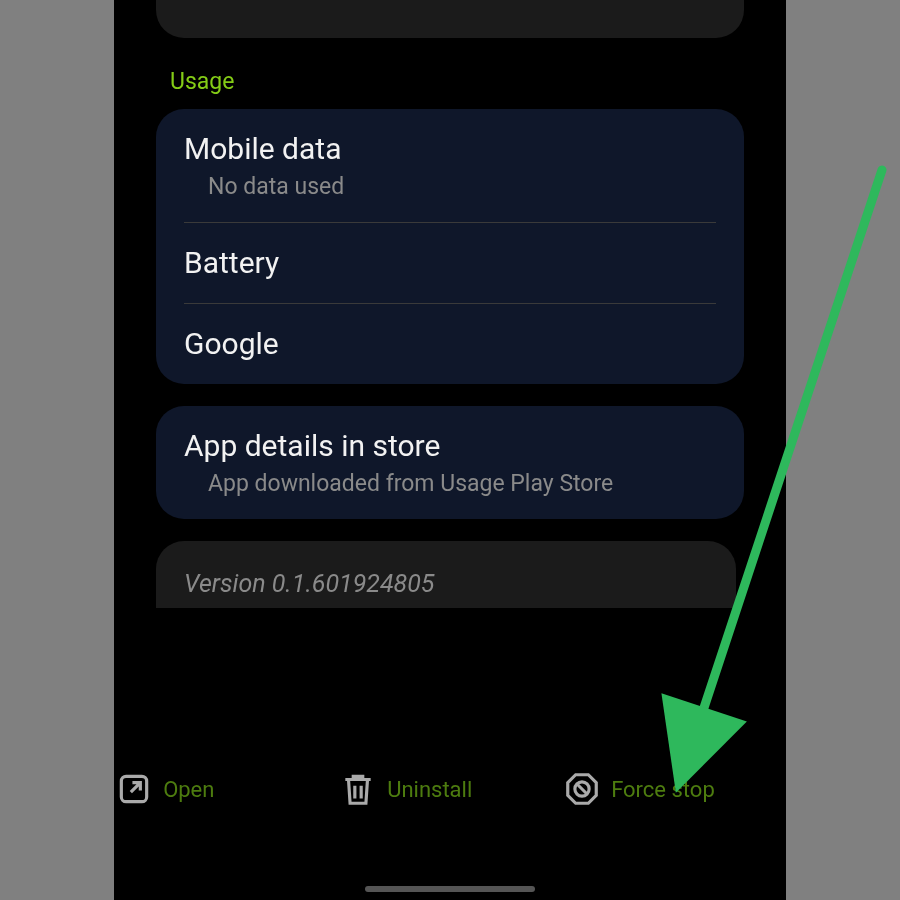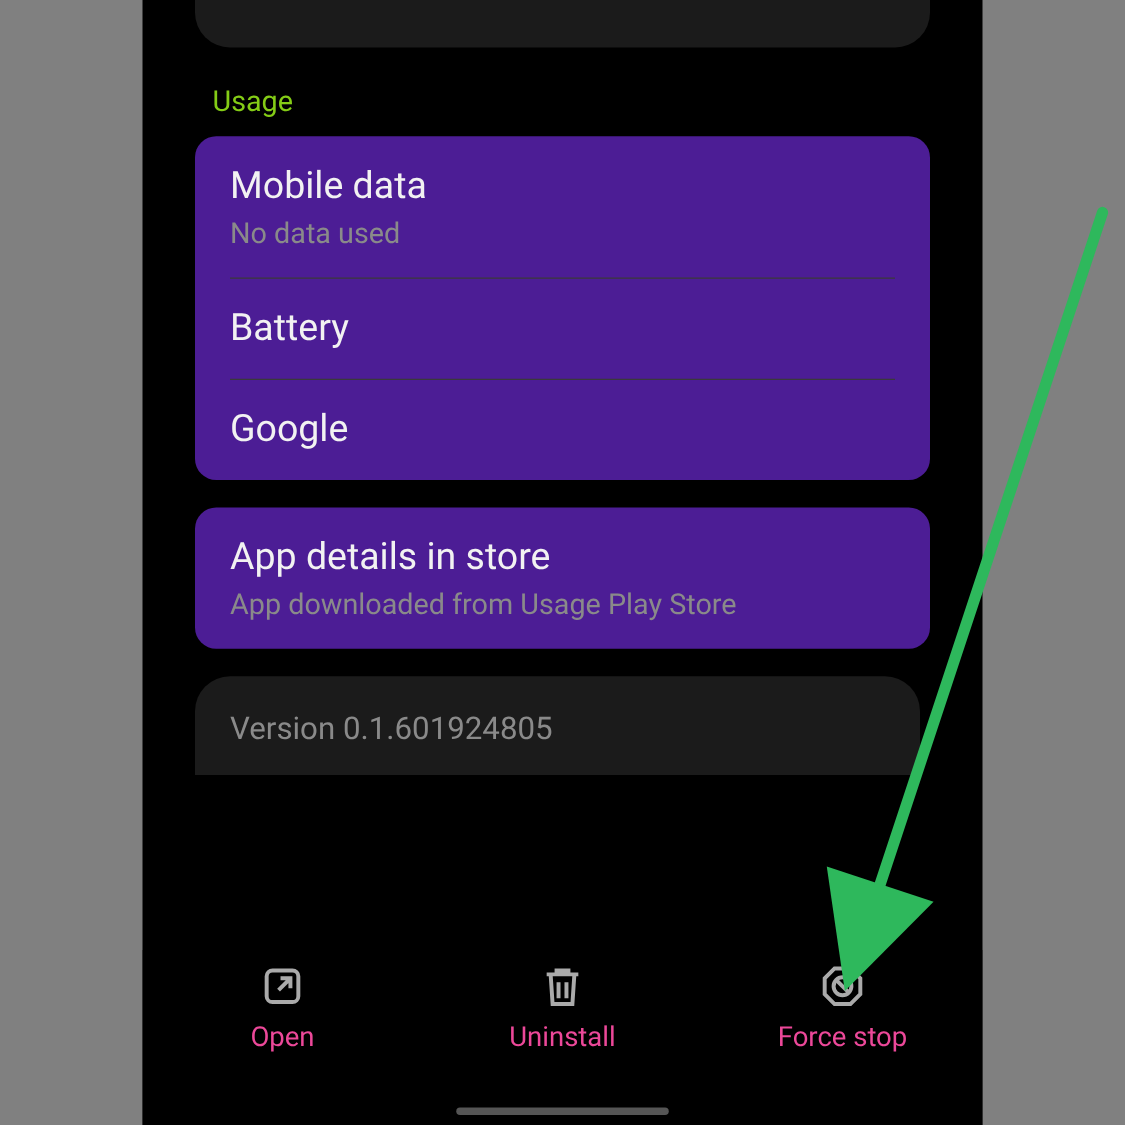--- a/index.html
+++ b/index.html
@@ -1,28 +1,28 @@
 <!DOCTYPE html>
 <html><head>
 <meta charset="utf-8">
 <style>
   html,body{margin:0;padding:0;width:900px;height:900px;background:#808080;font-family:-apple-system,BlinkMacSystemFont,"Segoe UI",Roboto,sans-serif;overflow:hidden;}
   .phone{position:absolute;left:114px;top:0;width:672px;height:900px;background:#000;overflow:hidden;}
   .content{position:absolute;left:0;right:0;top:0;bottom:0;padding:0 28px;box-sizing:border-box;}
   .top-card{background:#1b1b1b;border-radius:0 0 28px 28px;height:38px;margin:0 14px;}
   .section-header{color:#84cc16;font-size:23px;margin:30px 0 14px 28px;font-weight:400;}
-  .card{background:#4c1d95;border-radius:17px;margin:0 14px 22px 14px;overflow:hidden;}
+  .card{background:#0f172a;border-radius:28px;margin:0 14px 22px 14px;overflow:hidden;}
   .row{padding:22px 28px 22px 28px;}
   .row-title{color:#f2f2f2;font-size:30px;font-weight:400;line-height:1.2;}
-  .row-sub{color:#8a8a8a;font-size:23px;margin-top:6px;font-weight:400;}
+  .row-sub{color:#8a8a8a;font-size:23px;margin-top:6px;font-weight:400;margin-left:24px;}
   .divider{height:1px;background:#3a3a3a;margin:0 28px;}
-  .version-card{background:#1b1b1b;border-radius:28px 28px 0 0;margin:0 22px 0 14px;padding:28px 28px 22px 28px;}
+  .version-card{background:#1b1b1b;border-radius:28px 28px 0 0;margin:0 22px 0 14px;padding:28px 28px 10px 28px;font-style:italic;}
   .version-text{color:#8a8a8a;font-size:25px;font-weight:400;}
   .bottom-bar{position:absolute;left:0;right:0;bottom:0;height:140px;background:#000;display:flex;justify-content:space-around;align-items:flex-start;padding-top:10px;box-sizing:border-box;}
-  .bot-btn{display:flex;flex-direction:column;align-items:center;gap:10px;color:#ec4899;width:33%;}
+  .bot-btn{display:flex;flex-direction:row;align-items:center;gap:10px;color:#4d7c0f;width:33%;}
   .bot-btn .lbl{font-size:22px;font-weight:400;}
   .icon{width:38px;height:38px;display:flex;align-items:center;justify-content:center;}
   .icon svg{width:38px;height:38px;stroke:#aaa;fill:none;stroke-width:2;}
   .nav-handle{position:absolute;bottom:8px;left:50%;transform:translateX(-50%);width:170px;height:6px;background:#555;border-radius:3px;}
   
   .arrow{position:absolute;pointer-events:none;}
 </style>
 </head>
 <body>
 

